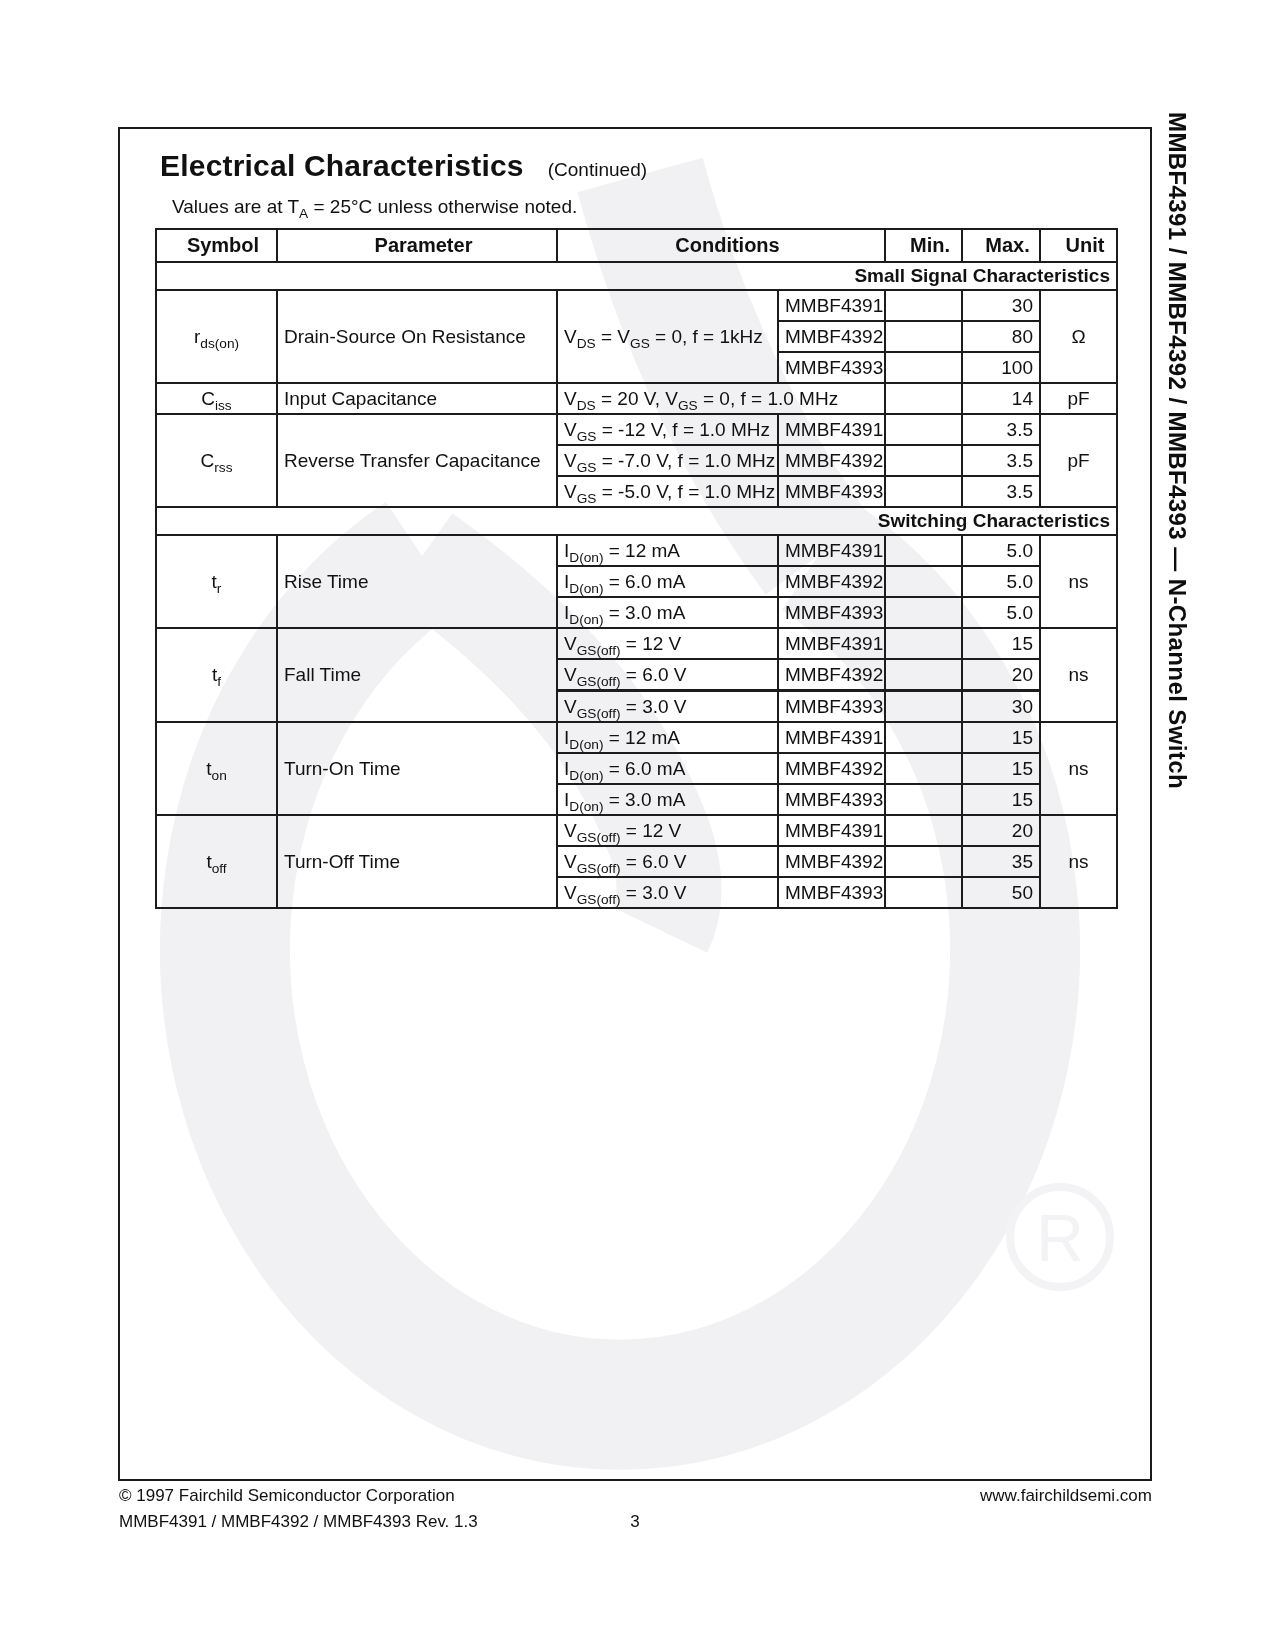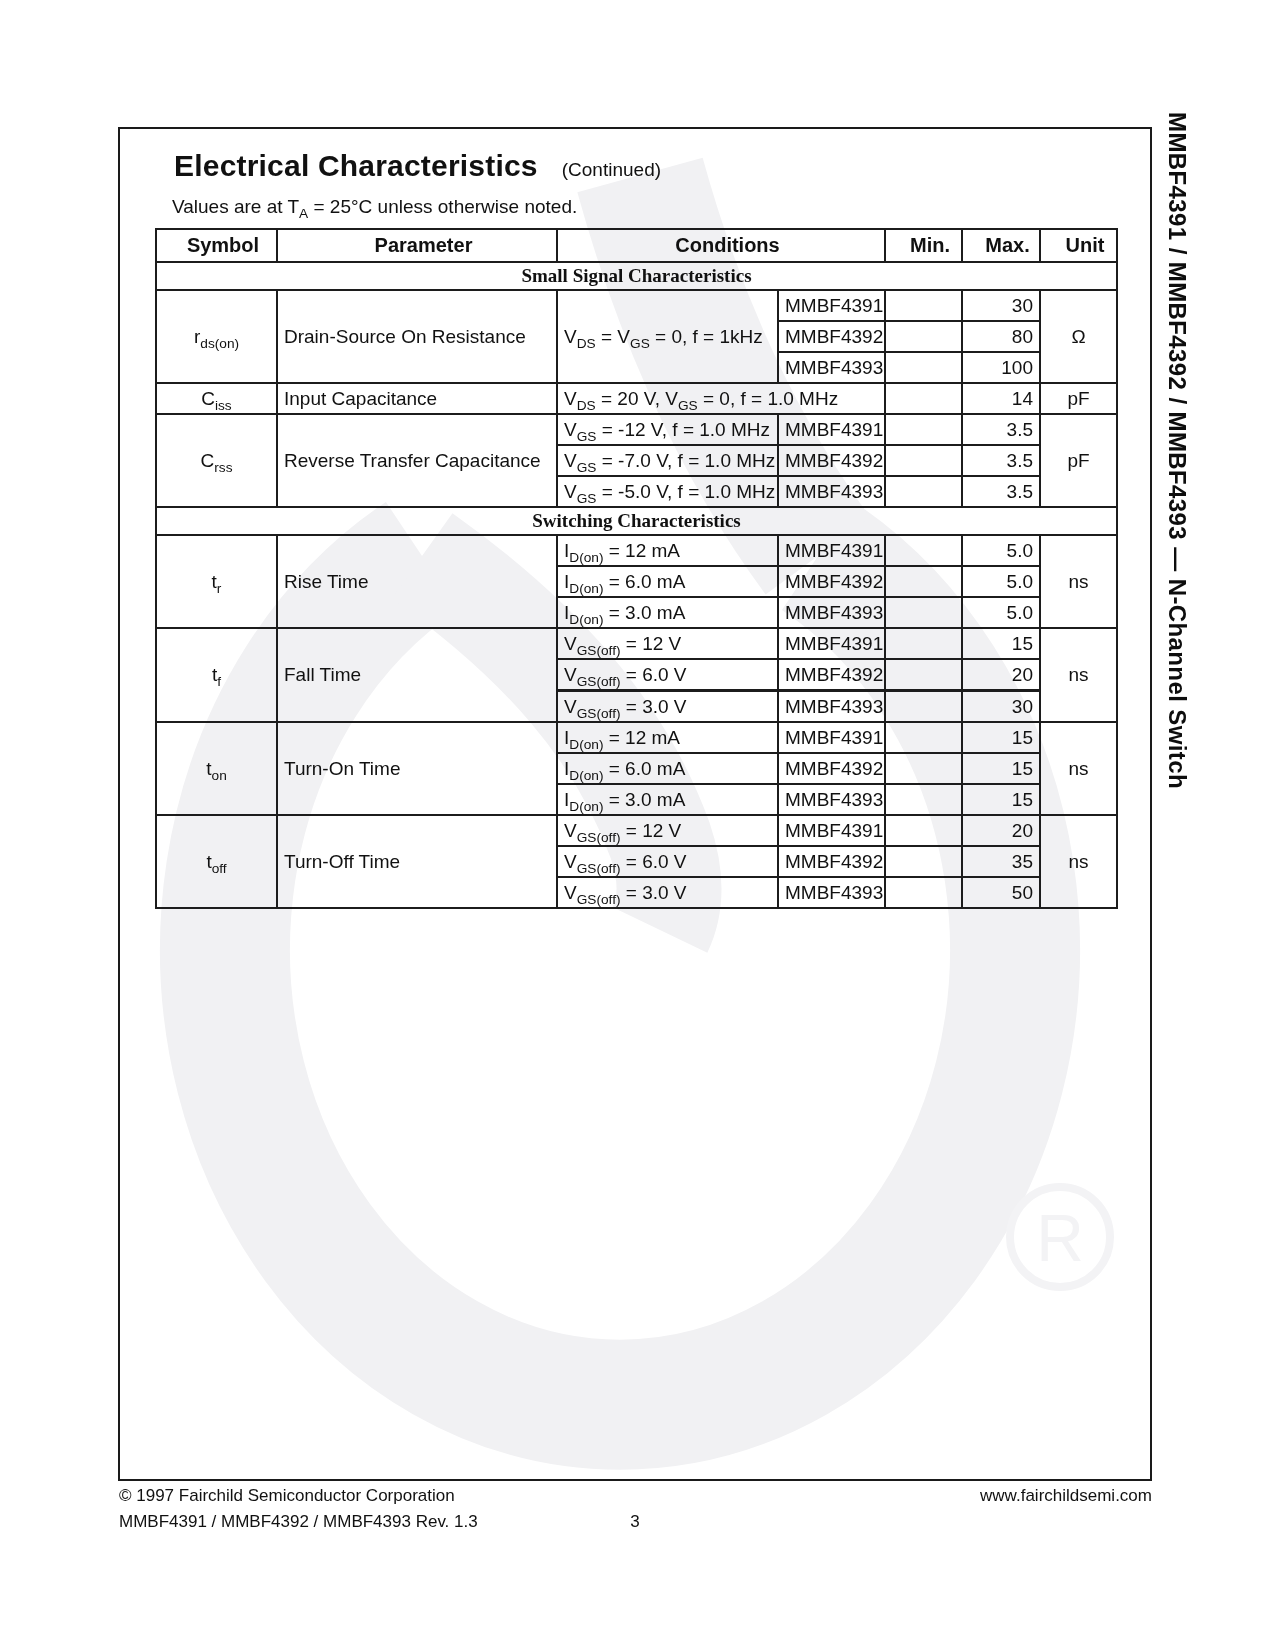--- a/index.html
+++ b/index.html
@@ -5,30 +5,30 @@
   html,body{margin:0;padding:0;background:#e8e8e8;}
   .page{position:relative;width:1275px;height:1650px;background:#ffffff;overflow:hidden;
         font-family:"Liberation Sans",sans-serif;color:#111;margin:0 auto;}
   .watermark{position:absolute;left:0;top:0;z-index:0;}
   .content{position:absolute;left:0;top:0;width:100%;height:100%;z-index:1;}
   .border-box{position:absolute;left:118px;top:127px;width:1034px;height:1354px;
               border:2px solid #1a1a1a;box-sizing:border-box;}
   .sidebar{position:absolute;left:1163px;top:112px;writing-mode:vertical-rl;
            font-weight:bold;font-size:24px;white-space:nowrap;letter-spacing:0.4px;color:#0d0d0d;}
   .title-row{position:absolute;left:160px;top:149px;white-space:nowrap;}
-  .title{font-size:30px;font-weight:bold;letter-spacing:0.2px;margin-left:14px;}
+  .title{font-size:30px;font-weight:bold;letter-spacing:0.2px;}
   .title-suffix{font-size:19px;font-weight:normal;margin-left:24px;}
   .subtitle{position:absolute;left:172px;top:196px;font-size:19px;}
   sub{font-size:0.72em;line-height:0;}
   table.etable{position:absolute;left:155px;top:228px;border-collapse:collapse;
                table-layout:fixed;width:961px;background:transparent;}
   table.etable th,table.etable td{border:2px solid #1c1c1c;background:transparent;
                font-size:19px;padding:0 6px;white-space:nowrap;overflow:hidden;}
   table.etable th{font-weight:bold;font-size:20px;height:31px;text-align:center;padding-left:19px;}
-  td.sec{font-weight:bold;height:26px;text-align:center;padding-left:5px;font-family:Liberation Serif, serif;}
+  td.sec{font-weight:bold;height:26px;text-align:right;padding-left:5px;}
   td{height:29px;}
   td.sym{text-align:center;}
   td.param,td.cond,td.dev{text-align:left;padding-left:8px;}
   td.minc{}
   td.maxc{text-align:right;}
   td.unitc{text-align:center;}
   tr.thick > td{border-bottom-width:3px;}
   .footer-l1-left{position:absolute;left:119px;top:1486px;font-size:17px;}
   .footer-l1-right{position:absolute;right:123px;top:1486px;font-size:17px;}
   .footer-l2-left{position:absolute;left:119px;top:1512px;font-size:17px;}

